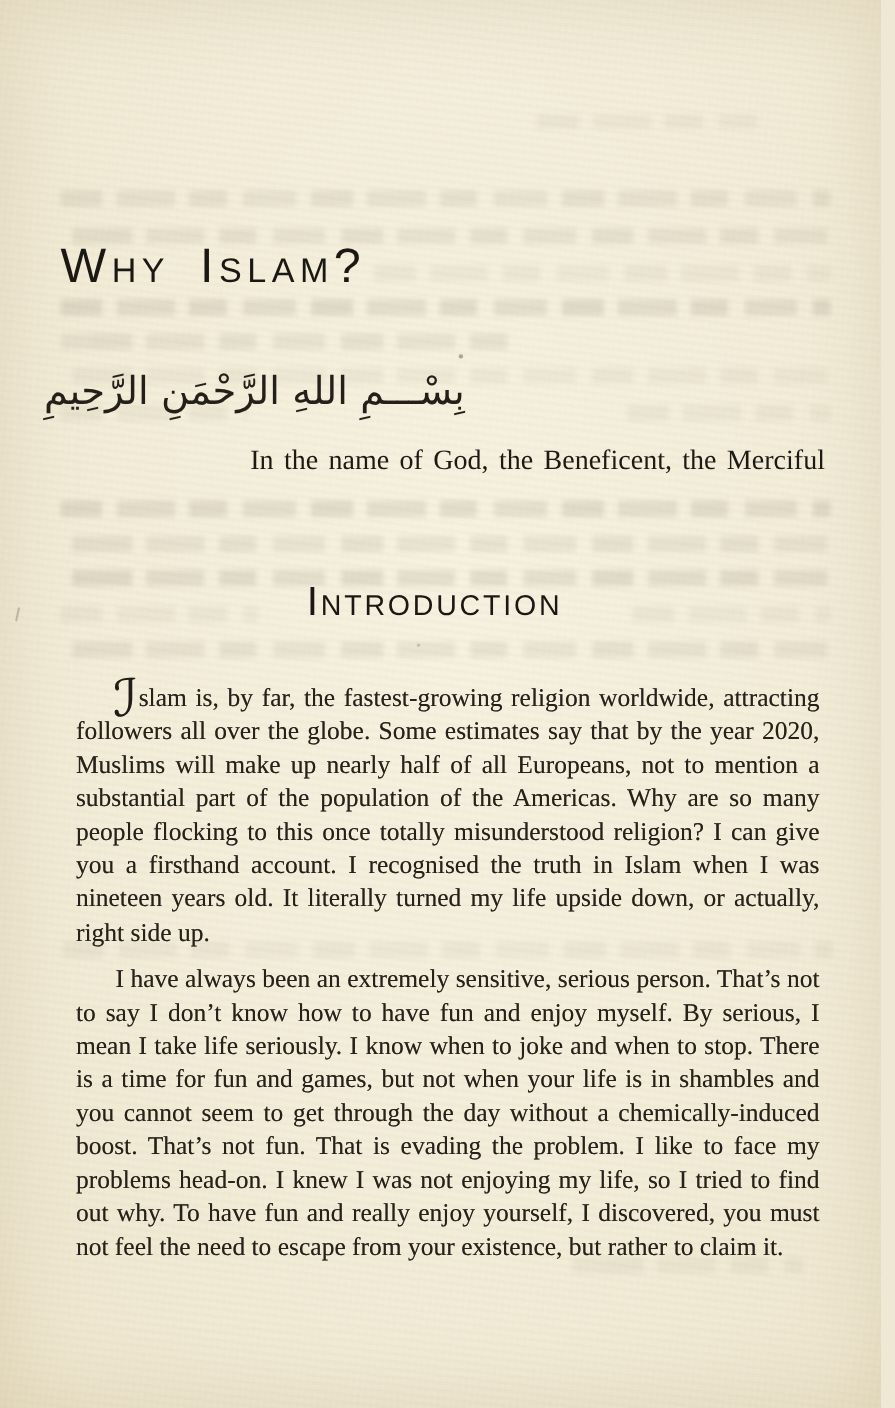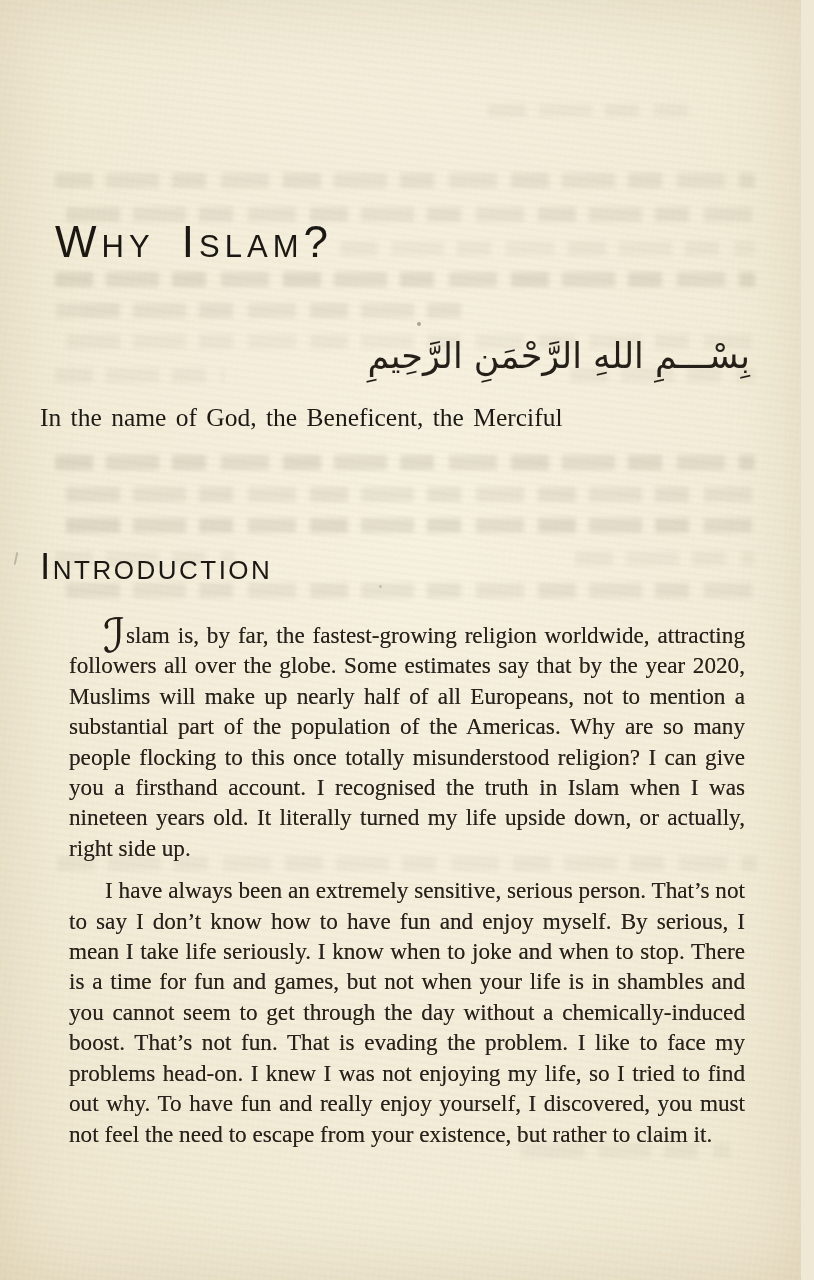--- a/index.html
+++ b/index.html
@@ -28,30 +28,30 @@
   .ghost.faint{opacity:.12;}
   .ghost.strong{opacity:.27;}
 
   .chapter-title{
     position:absolute;left:55px;top:218px;margin:0;
     font-family:"Liberation Sans", sans-serif;font-weight:400;
     font-variant:small-caps;font-size:44px;line-height:1.1;
     letter-spacing:5px;word-spacing:10px;color:#1b1813;
   }
   .bismillah{
-    position:absolute;left:40px;top:330px;width:710px;text-align:right;
+    position:absolute;left:40px;top:330px;width:710px;text-align:left;
     direction:rtl;font-family:"DejaVu Sans", sans-serif;
     font-size:35px;line-height:1.5;color:#241f18;
   }
   .translation{
-    position:absolute;left:40px;top:403px;width:710px;text-align:left;
+    position:absolute;left:40px;top:403px;width:710px;text-align:right;
     font-size:25.5px;word-spacing:3px;color:#1d1a14;
   }
   .section-heading{
-    position:absolute;left:40px;top:546px;width:710px;margin:0;text-align:left;
+    position:absolute;left:40px;top:526px;width:710px;margin:0;text-align:center;
     font-family:"Liberation Sans", sans-serif;font-weight:400;
     font-variant:small-caps;font-size:37px;letter-spacing:2.5px;color:#1b1813;
   }
   .body-text{
     position:absolute;left:57px;top:608px;width:700px;
     font-size:23.2px;line-height:30.4px;text-align:justify;
     color:#26211a;text-shadow:0 0 .4px rgba(38,33,26,.55);
   }
   .para{margin:12px;text-indent:36px;}
   .para.first{margin-bottom:7px;text-indent:34px;}

